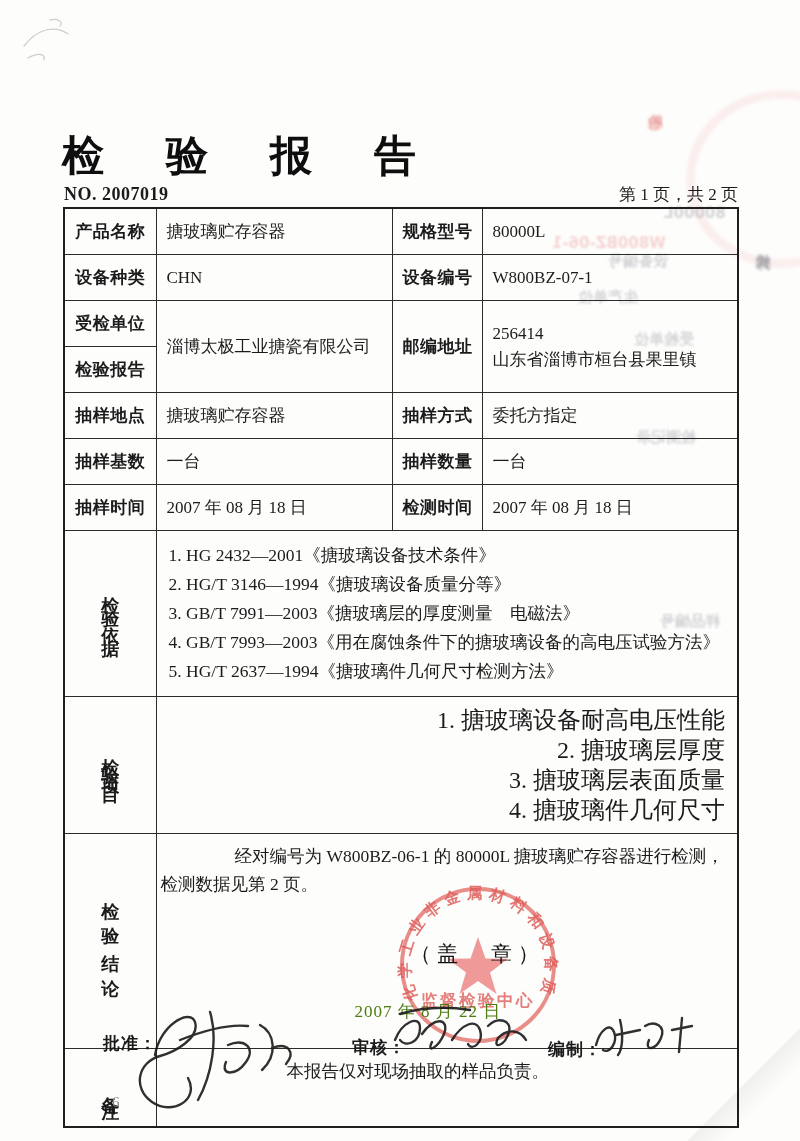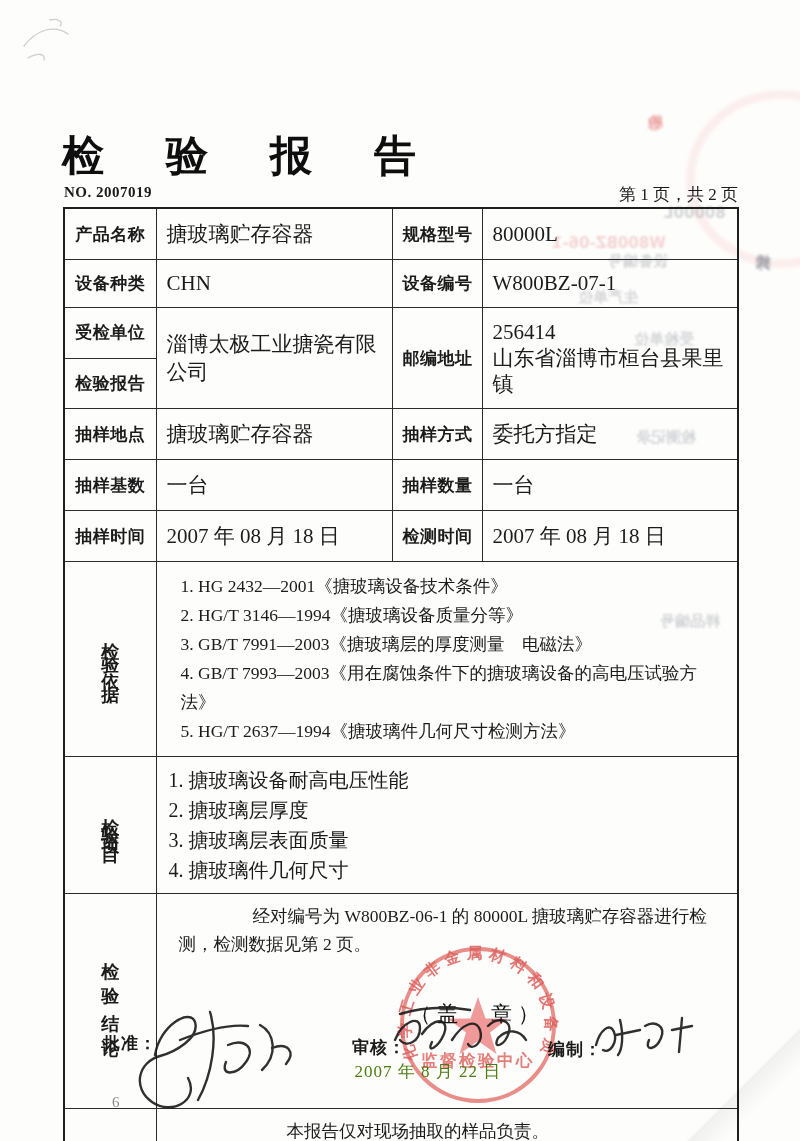--- a/index.html
+++ b/index.html
@@ -13,55 +13,55 @@
     position:absolute;left:0;top:80px;width:100%;text-align:center;
     font-family:"DejaVu Sans","Liberation Sans",sans-serif;
     font-size:29px;font-weight:700;letter-spacing:1px;color:#111;
   }
   .report-title{
     position:absolute;left:0;top:128px;width:100%;text-align:left;
     font-family:"DejaVu Sans","Liberation Sans",sans-serif;
     font-size:42px;font-weight:700;letter-spacing:62px;padding-left:62px;
     box-sizing:border-box;color:#0e0e0e;
   }
-  .report-no{position:absolute;left:64px;top:184px;font-size:15px;font-weight:600;letter-spacing:.5px;}
+  .report-no{position:absolute;left:64px;top:184px;font-size:18px;font-weight:600;letter-spacing:.5px;}
   .page-indicator{position:absolute;right:62px;top:183px;font-size:17px;}
   
   table.report{
     position:absolute;left:63px;top:207px;width:674px;
     border-collapse:collapse;table-layout:fixed;
     font-size:17px;
   }
   table.report td{
     border:1.6px solid #2b2b2b;padding:11px 10px;vertical-align:middle;
     overflow:hidden;
   }
   table.report{border:2.2px solid #1f1f1f;}
   td.lab{
     text-align:center;padding:2px 2px;
     font-family:"DejaVu Sans","Liberation Sans",sans-serif;
     font-weight:600;font-size:17px;letter-spacing:.5px;white-space:nowrap;
   }
-  td.val{font-size:21px;}
+  td.val{font-size:17px;}
   td.vcell{text-align:center;vertical-align:middle;padding:0;}
   .vtext{
     writing-mode:vertical-lr;text-orientation:upright;display:inline-block;
     font-family:"DejaVu Sans","Liberation Sans",sans-serif;
     font-weight:600;font-size:18px;
   }
   .vt-basis{letter-spacing:15px;}
   .vt-project{letter-spacing:10px;}
   .vt-conclusion{letter-spacing:26px;}
   .vt-remark{letter-spacing:5px;}
   .addr-line{line-height:26px;}
-  .basis-cell{padding:10px 24px !important;vertical-align:middle;}
+  .basis-cell{padding:10px 12px !important;vertical-align:middle;}
   .basis-cell .std{line-height:29px;font-size:17.5px;}
   .project-cell{padding:8px 12px !important;vertical-align:middle;}
-  .project-cell .itm{line-height:30px;font-size:20px;}
-  .conclusion-cell{position:relative;vertical-align:top !important;padding:8px 22px !important;margin-left:16px;}
+  .project-cell .itm{line-height:30px;font-size:24px;text-align:right;}
+  .conclusion-cell{position:relative;vertical-align:top !important;padding:8px 4px !important;margin-left:16px;}
   .conclusion-text{font-size:17.5px;line-height:28px;text-indent:74px;}
   .remark-cell{vertical-align:top !important;padding:10px 14px !important;}
   .remark-text{font-size:17.5px;text-indent:116px;font-family:Liberation Serif, serif;}
   
   .stamp-box{position:absolute;left:238px;top:48px;width:166px;height:166px;pointer-events:none;}
   .stamp-box svg{position:absolute;left:0;top:0;}
   .seal-note{
     position:absolute;left:0;top:58px;width:100%;text-align:center;
     font-size:21px;letter-spacing:6px;color:#111;font-weight:500;
   }

